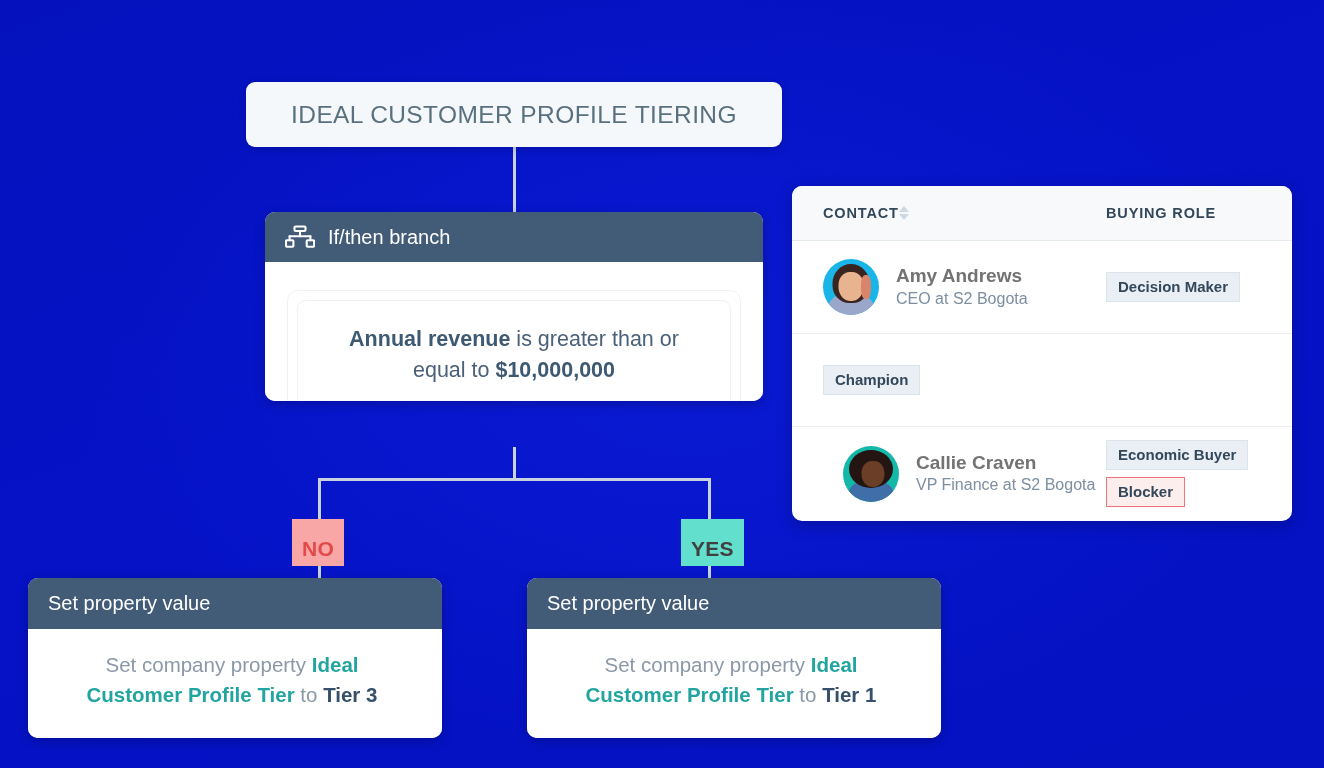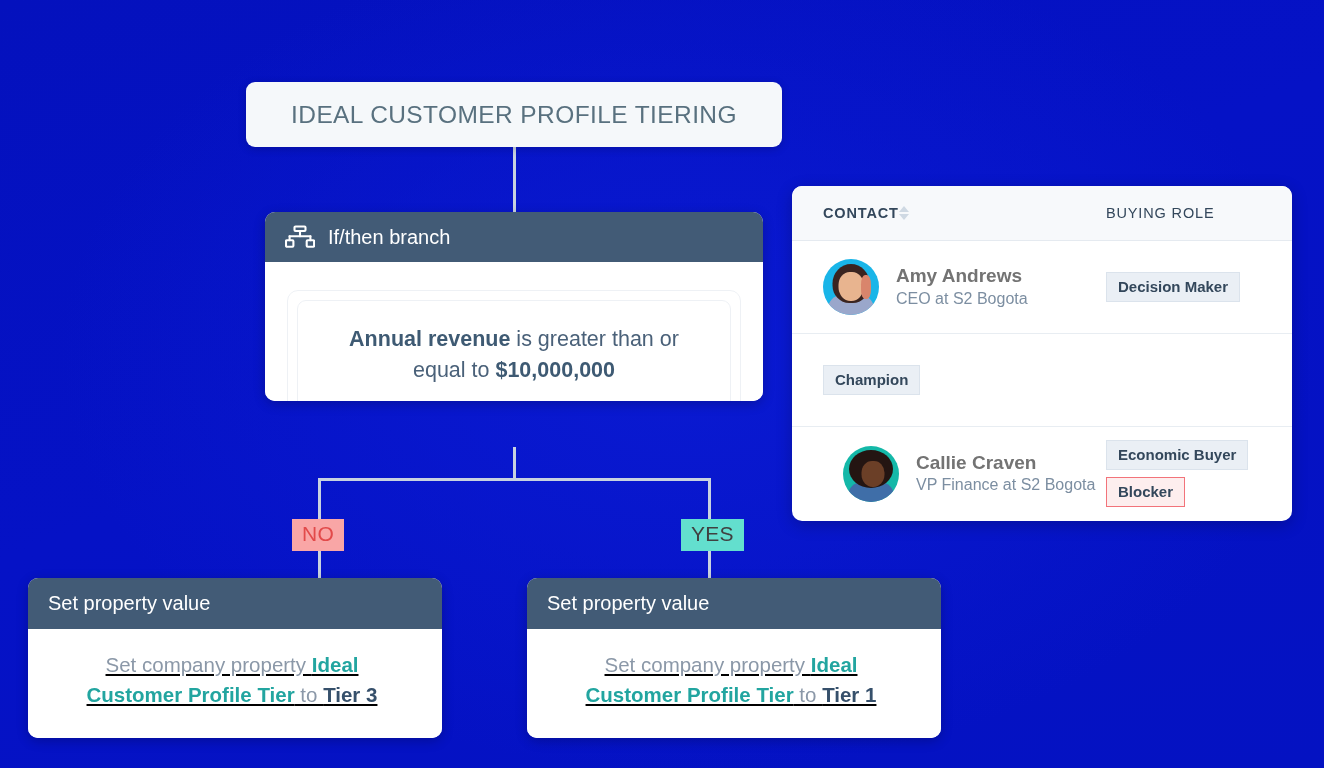--- a/index.html
+++ b/index.html
@@ -56,58 +56,58 @@
     display:flex; align-items:center; justify-content:center;
     padding:8px 26px; text-align:center;
   }
   .cond-text {
     color:#4a6179; font-size:21.5px; line-height:1.42; font-weight:400;
   }
   .cond-text b { font-weight:700; color:#3e5a73; }
 
   
   .flag {
-    position:absolute; z-index:4; font-size:21px; font-weight:400;
-    padding:3px 10px 4px 10px; letter-spacing:0.3px; line-height:1.18;
+    position:absolute; z-index:4; font-size:21px; font-weight:700;
+    padding:18px 10px 4px 10px; letter-spacing:0.3px; line-height:1.18;
   }
   .flag.no  { left:292px; top:519px; background:#f9a6a6; color:#e24a4a; }
   .flag.yes { left:681px; top:519px; background:#63dfce; color:#404040; }
 
   
   .act-card {
     position:absolute; border-radius:10px; overflow:hidden;
     box-shadow:0 3px 12px rgba(0,0,0,0.22); background:#fff; z-index:3;
   }
   .act-card.left  { left:28px;  top:578px; width:414px; height:160px; }
   .act-card.right { left:527px; top:578px; width:414px; height:160px; }
   .act-card .card-header { height:51px; }
   .act-body {
     height:109px; background:#fff; display:flex; align-items:center; justify-content:center;
-    padding:6px 36px 14px 30px; text-align:center;text-decoration:underline;
+    padding:6px 36px 14px 30px; text-align:center;
   }
   .act-text { color:#8b98a8; font-size:20.5px; line-height:1.46; font-weight:400; }
   .act-text .prop { color:#22a5a0; font-weight:700; }
   .act-text .tier { color:#36506b; font-weight:700; }
 
   
   .contacts {
     position:absolute; left:792px; top:186px; width:500px; height:335px;
     background:#ffffff; border-radius:10px; overflow:hidden;
     box-shadow:0 4px 16px rgba(0,0,0,0.22); z-index:3;
   }
   .ct-head {
     height:55px; background:#f7f9fb; border-bottom:1px solid #e5eaf0;
     display:flex; align-items:center; padding:0 31px;
   }
   .ct-head .col-contact {
     flex:1; display:flex; align-items:center; 
     color:#33475b; font-size:14.5px; font-weight:700; letter-spacing:0.85px;
   }
   .ct-head .col-role {
-    width:155px; color:#33475b; font-size:14.5px; font-weight:400; letter-spacing:0.85px;
+    width:155px; color:#33475b; font-size:14.5px; font-weight:700; letter-spacing:0.85px;
   }
   .sorticon { display:flex; flex-direction:column; gap:2px; }
   .sorticon i { display:block; width:0; height:0; border-left:5.5px solid transparent;
                 border-right:5.5px solid transparent; }
   .sorticon i.up   { border-bottom:6px solid #cfd9e3; }
   .sorticon i.down { border-top:6px solid #cfd9e3; }
 
   .ct-row {
     display:flex; align-items:center; padding:0 31px;
     border-bottom:1px solid #e8edf2; height:93px;

